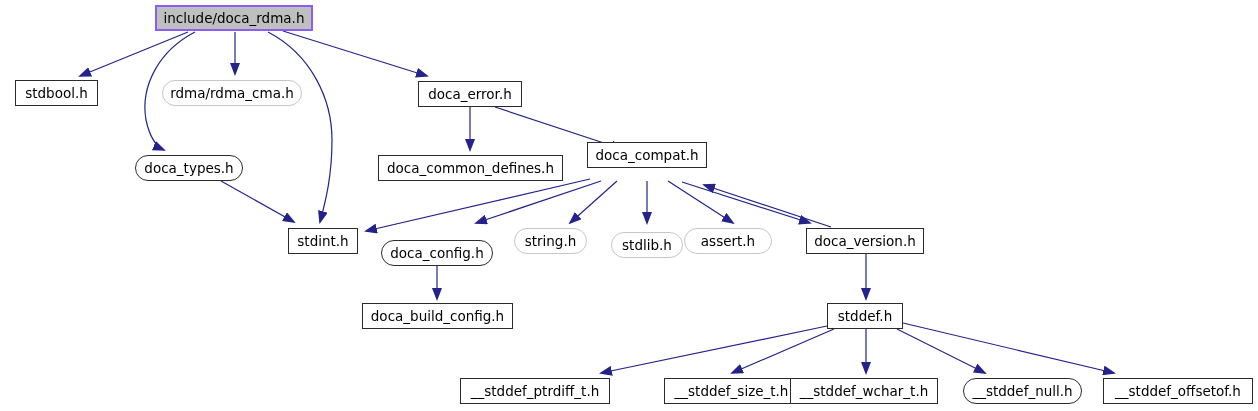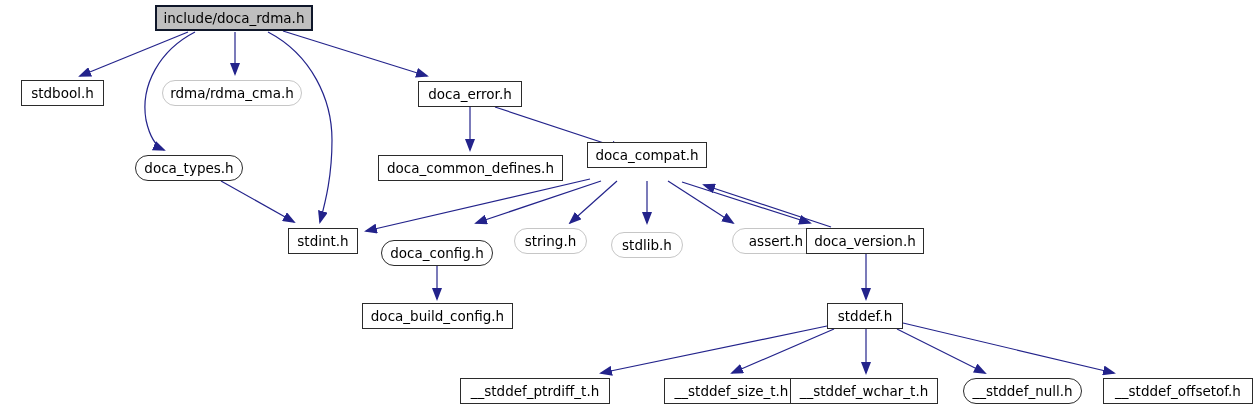--- a/index.html
+++ b/index.html
@@ -27,21 +27,21 @@
     box-sizing:border-box;
     height:26px;
     display:flex;align-items:center;justify-content:center;
     background:var(--node-fill);
     border:1px solid var(--node-border);
     color:var(--text);
     font-size:13.5px;
     white-space:nowrap;
     padding:0 4px;
   }
-  .node.root{background:var(--root-fill);border:2px solid #0f172a;}
+  .node.root{background:var(--root-fill);border:2px solid #8b5cf6;}
   .node.external{border-color:var(--external-border);border-radius:13px;}
 </style>
 </head>
 <body>
 
 <div id="graph">
 
   <svg id="edges" viewBox="0 0 1258 411" xmlns="http://www.w3.org/2000/svg">
     <defs>
       <marker id="arrow" viewBox="0 0 13 10" refX="11" refY="5" markerWidth="13" markerHeight="10" orient="auto" markerUnits="userSpaceOnUse">
@@ -69,41 +69,41 @@
       <path class="edge" d="M827,326 L601,373" marker-end="url(#arrow)"></path>
       <path class="edge" d="M834,329 L732,373" marker-end="url(#arrow)"></path>
       <path class="edge" d="M866,329 L866,373" marker-end="url(#arrow)"></path>
       <path class="edge" d="M897,329 L985,373" marker-end="url(#arrow)"></path>
       <path class="edge" d="M903,323 L1114,373" marker-end="url(#arrow)"></path>
     </g>
   </svg>
 
   <div class="node root" style="left:155px;top:5px;width:158px;">include/doca_rdma.h</div>
 
-  <div class="node" style="left:21px;top:80px;width:83px;">stdbool.h</div>
+  <div class="node" style="left:15px;top:80px;width:83px;">stdbool.h</div>
 
   <div class="node external" style="left:162px;top:80px;width:140px;">rdma/rdma_cma.h</div>
 
   <div class="node" style="left:418px;top:81px;width:104px;">doca_error.h</div>
 
   <div class="node" style="left:135px;top:155px;width:108px;border-radius:13px;">doca_types.h</div>
 
   <div class="node" style="left:378px;top:155px;width:185px;">doca_common_defines.h</div>
 
   <div class="node" style="left:587px;top:142px;width:120px;">doca_compat.h</div>
 
   <div class="node" style="left:288px;top:228px;width:70px;">stdint.h</div>
 
   <div class="node" style="left:381px;top:240px;width:112px;border-radius:13px;">doca_config.h</div>
 
   <div class="node external" style="left:514px;top:228px;width:73px;">string.h</div>
 
   <div class="node external" style="left:611px;top:232px;width:72px;">stdlib.h</div>
 
-  <div class="node external" style="left:684px;top:228px;width:88px;margin-left:48px;">assert.h</div>
+  <div class="node external" style="left:684px;top:228px;width:88px;">assert.h</div>
 
   <div class="node" style="left:806px;top:228px;width:118px;">doca_version.h</div>
 
   <div class="node" style="left:362px;top:303px;width:151px;">doca_build_config.h</div>
 
   <div class="node" style="left:827px;top:303px;width:76px;">stddef.h</div>
 
   <div class="node" style="left:460px;top:378px;width:150px;">__stddef_ptrdiff_t.h</div>
 
   <div class="node" style="left:664px;top:378px;width:135px;">__stddef_size_t.h</div>

